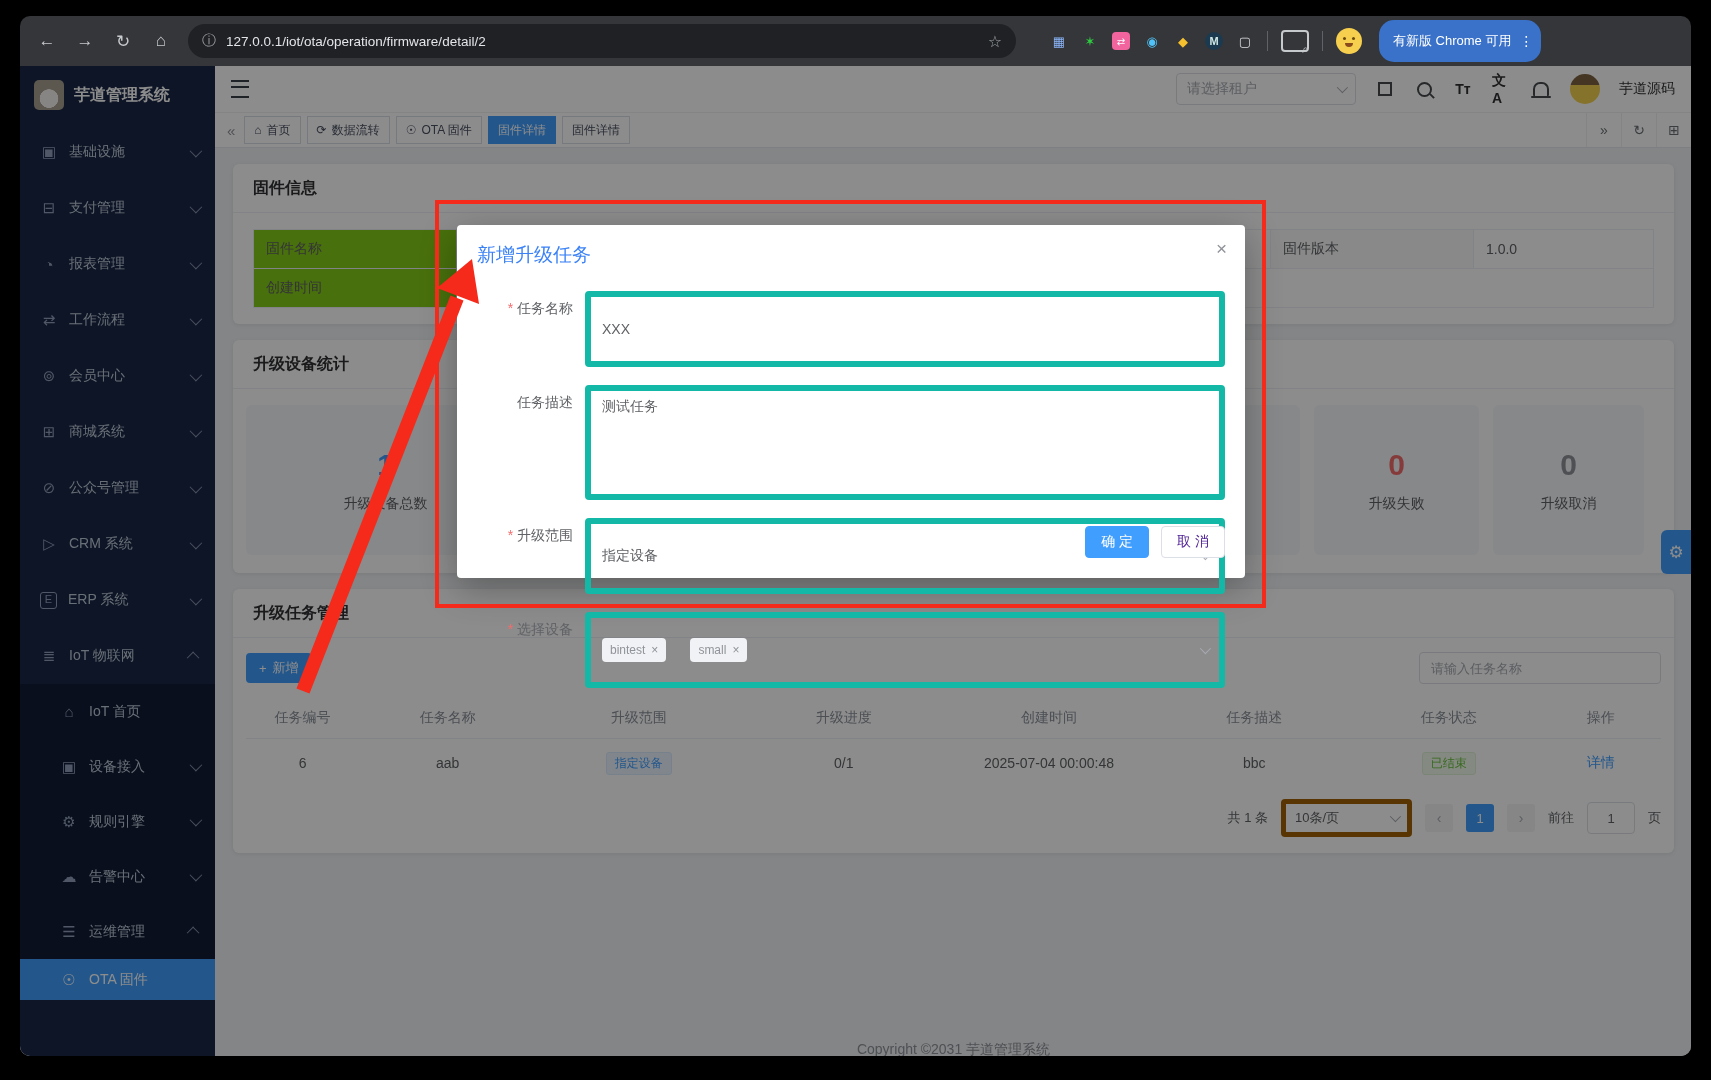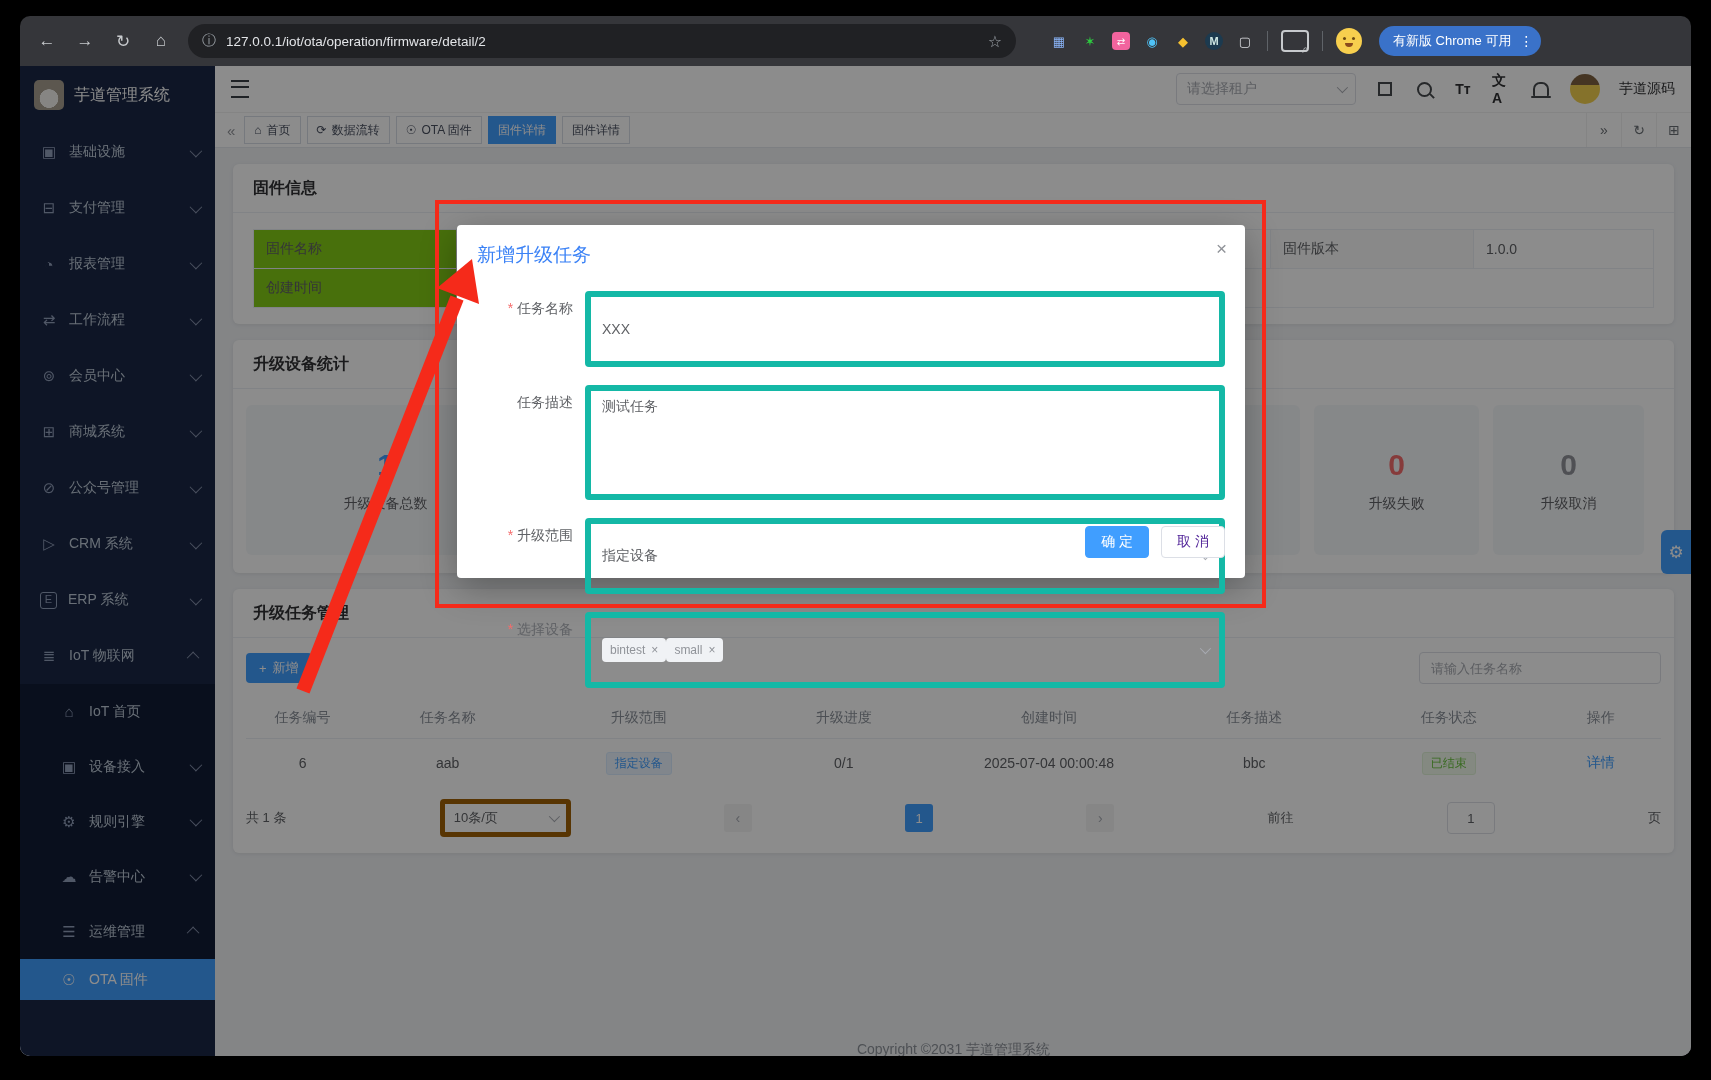--- a/index.html
+++ b/index.html
@@ -16,29 +16,29 @@
   .ext{width:18px;height:18px;display:flex;align-items:center;justify-content:center;font-size:13px;border-radius:4px;}
   .e1{color:#8ab4f8;}.e2{color:#2ecc40;}.e3{background:#f2649e;color:#fff;font-size:10px;}
   .e4{color:#4fc3f7;}.e5{color:#f6c12f;}.e6{background:#1c3a4f;color:#cfe8e4;border-radius:50%;font-size:11px;font-weight:bold;}
   .e7{color:#dadce0;}
   .vdiv{width:1px;height:20px;background:#5f6368;}
   .tabsearch{width:24px;height:18px;border:2px solid #c7cacd;border-radius:4px;position:relative;}
   .tabsearch::after{content:"⌕";position:absolute;right:-2px;bottom:-6px;font-size:12px;color:#c7cacd;}
   .b-avatar{width:26px;height:26px;border-radius:50%;background:#f7cf4e;position:relative;}
   .b-avatar .eye{position:absolute;top:9px;left:7px;width:3px;height:3px;border-radius:50%;background:#6b4a12;box-shadow:9px 0 0 #6b4a12;}
   .b-avatar .mouth{position:absolute;top:15px;left:9px;width:8px;height:4px;border-radius:0 0 6px 6px;background:#8a4b1d;}
-  .chrome-pill{margin-left:4px;background:#3a72c9;color:#fff;height:30px;border-radius:15px;display:flex;align-items:center;gap:8px;padding:0 8px 0 14px;font-size:13px;white-space:nowrap;}
+  .chrome-pill{margin-left:4px;background:#3a72c9;color:#fff;height:42px;border-radius:15px;display:flex;align-items:center;gap:8px;padding:0 8px 0 14px;font-size:13px;white-space:nowrap;}
   .pill-dots{font-size:14px;}
 
   
   .page{position:absolute;top:50px;left:0;right:0;bottom:0;background:#f0f2f5;}
 
   
   .sidebar{position:absolute;left:0;top:0;bottom:0;width:195px;background:#1a2745;color:#bfcbd9;}
-  .logo{height:58px;display:flex;align-items:center;gap:10px;padding:0 14px;color:#fff;font-size:16px;font-weight:normal;}
+  .logo{height:58px;display:flex;align-items:center;gap:10px;padding:0 14px;color:#fff;font-size:16px;font-weight:bold;}
   .logo-img{width:30px;height:30px;border-radius:5px;background:radial-gradient(circle at 50% 62%,#f5f3ef 0 38%,#a89e90 40%);flex:0 0 30px;}
   .m-item{height:56px;display:flex;align-items:center;gap:11px;padding:0 16px 0 20px;font-size:14px;cursor:pointer;}
   .m-ic{width:18px;text-align:center;font-size:15px;color:#93a0bc;flex:0 0 18px;}
   .m-ic.boxed{font-size:11px;border:1.5px solid #93a0bc;border-radius:3px;width:15px;height:15px;line-height:13px;flex-basis:15px;}
   .m-ic.smalltxt{font-size:10px;font-weight:bold;}
   .arr{margin-left:auto;width:8px;height:8px;border-right:1.5px solid #8792ad;border-bottom:1.5px solid #8792ad;}
   .arr.down{transform:rotate(45deg) translateY(-2px);}
   .arr.up{transform:rotate(-135deg) translateY(-2px);}
   .submenu{background:#121d36;}
   .sub-item{height:55px;padding-left:40px;}
@@ -103,21 +103,21 @@
   .toolbar{display:flex;align-items:center;}
   .btn-add{height:30px;background:#409eff;color:#fff;border:none;border-radius:4px;font-size:13px;display:flex;align-items:center;gap:6px;padding:0 13px;cursor:pointer;}
   .search-inp{margin-left:auto;width:218px;height:30px;border:1px solid #dcdfe6;border-radius:4px;padding:0 11px;font-size:13px;color:#606266;background:#fff;outline:none;font-family:inherit;}
   .search-inp::placeholder{color:#a8abb2;}
   .ttable{width:100%;border-collapse:collapse;margin-top:14px;font-size:14px;}
   .ttable th{height:38px;color:#8a9099;font-weight:normal;text-align:center;}
   .ttable td{height:46px;text-align:center;color:#606266;border-top:1px solid #ebeef5;}
   .tag-blue{display:inline-block;background:#ecf5ff;border:1px solid #d9ecff;color:#409eff;font-size:12px;border-radius:3px;padding:2px 8px;}
   .tag-green{display:inline-block;background:#f0f9eb;border:1px solid #e1f3d8;color:#67c23a;font-size:12px;border-radius:3px;padding:2px 8px;}
   .link{color:#409eff;cursor:pointer;}
-  .pager{display:flex;align-items:center;justify-content:space-between;gap:13px;margin-top:12px;font-size:13px;color:#606266;}
+  .pager{display:flex;align-items:center;justify-content:flex-end;gap:13px;margin-top:12px;font-size:13px;color:#606266;}
   .psize{width:103px;height:28px;border:5px solid #a16207;border-radius:4px;display:flex;align-items:center;justify-content:space-between;padding:0 9px;color:#606266;}
   .pbtn{width:28px;height:28px;border-radius:3px;background:#f4f4f5;color:#a8abb2;display:flex;align-items:center;justify-content:center;font-size:14px;cursor:pointer;}
   .pnum{width:28px;height:28px;border-radius:3px;background:#409eff;color:#fff;display:flex;align-items:center;justify-content:center;font-size:13px;cursor:pointer;}
   .goto-inp{width:42px;height:28px;border:1px solid #dcdfe6;border-radius:4px;text-align:center;font-size:13px;color:#606266;outline:none;font-family:inherit;}
 
   .copyright{text-align:center;color:#8d9299;font-size:14px;margin-top:188px;}
 
   .gear-btn{position:absolute;right:0;top:464px;width:30px;height:44px;background:#409eff;border-radius:6px 0 0 6px;color:#fff;display:flex;align-items:center;justify-content:center;font-size:17px;cursor:pointer;z-index:5;}
 
   
@@ -126,21 +126,21 @@
   .modal-title{font-size:19px;color:#3b82f6;}
   .modal-close{position:absolute;right:18px;top:14px;color:#909399;font-size:19px;cursor:pointer;line-height:1;}
   .mform{margin-top:23px;}
   .frow{display:flex;margin-bottom:18px;}
   .flabel{width:96px;flex:0 0 96px;text-align:right;padding-right:12px;font-size:14px;color:#606266;line-height:34px;white-space:nowrap;}
   .req::before{content:"* ";color:#f56c6c;}
   .fctl{flex:1;}
   .inp{height:32px;border:6px solid #14b8a6;border-radius:4px;display:flex;align-items:center;padding:16px 11px;font-size:14px;color:#606266;}
   .tarea{height:80px;align-items:flex-start;padding-top:7px;}
   .sel{justify-content:space-between;}
-  .tags{gap:0;}
+  .tags{gap:24px;}
   .mtag{display:inline-flex;align-items:center;gap:6px;background:#f0f2f5;border-radius:4px;height:24px;padding:0 8px;font-size:12px;color:#909399;}
   .mtag .x{cursor:pointer;font-size:12px;}
   .modal-footer{position:absolute;right:20px;bottom:20px;display:flex;gap:12px;}
   .btn{height:32px;border-radius:4px;font-size:14px;padding:0 15px;cursor:pointer;border:1px solid transparent;font-family:inherit;}
   .btn.primary{background:#409eff;color:#fff;border-color:#409eff;}
   .btn.plain{background:#fff;color:#4c1d95;border-color:#dcdfe6;text-align:right;}
 
   
   .red-rect{position:absolute;left:415px;top:134px;width:823px;height:400px;border:4px solid #f52a1a;z-index:70;pointer-events:none;}
   .arrow-svg{position:absolute;inset:0;z-index:70;pointer-events:none;}

